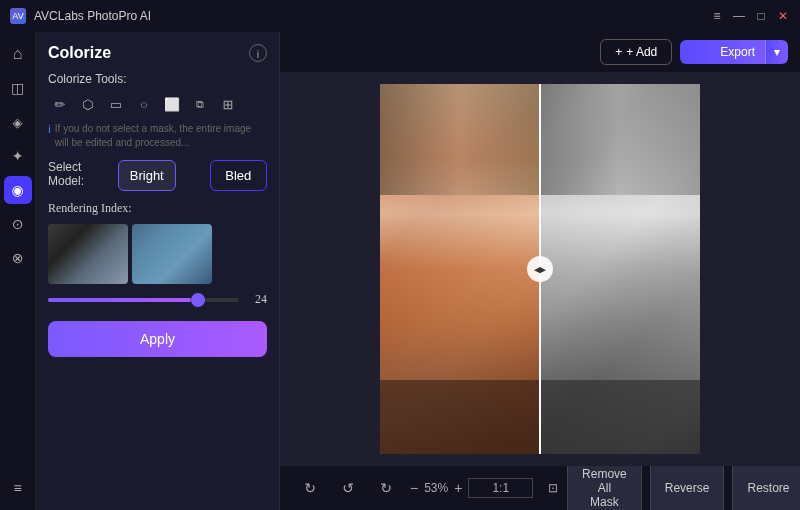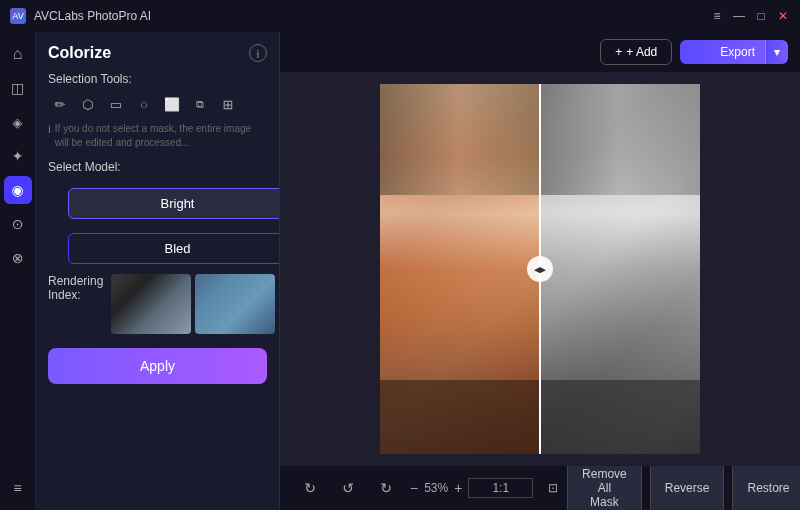--- a/index.html
+++ b/index.html
@@ -165,21 +165,21 @@
       font-size: 10px;
       color: #666;
       line-height: 1.4;
       display: flex;
       gap: 4px;
       align-items: flex-start;
     }
 
     .model-section {
       display: flex;
-      flex-direction: column;
+      flex-direction: row;
       gap: 14px;
     }
     .model-btn {
       width: 100%;
       padding: 7px 0;
       border-radius: 6px;
       border: 1px solid #4a3aff;
       background: transparent;
       color: #fff;
       font-size: 13px;
@@ -187,22 +187,23 @@
       transition: background 0.2s;
       margin-left: 20px;
     }
     .model-btn.selected {
       background: #2a2a40;
       border-color: #6a5aff;
     }
 
     .rendering-section {
       display: flex;
-      flex-direction: row;
+      flex-direction: column;
       gap: 8px;
+      font-family: Liberation Serif, serif;
     }
     .rendering-preview {
       display: flex;
       gap: 4px;
       position: relative;
     }
     .preview-thumb {
       width: 80px;
       height: 60px;
       border-radius: 4px;
@@ -479,21 +480,21 @@
   </div>
 
   <div class="left-panel">
 
     <div class="panel-header">
       <span class="panel-title">Colorize</span>
       <div class="info-icon">ℹ</div>
     </div>
 
     <div class="selection-tools">
-      <span class="section-label">Selection Tools:</span>
+      <span class="section-label">Colorize Tools:</span>
       <div class="tools-row">
         <button class="tool-btn">✏</button>
         <button class="tool-btn">⬡</button>
         <button class="tool-btn">▭</button>
         <button class="tool-btn">○</button>
         <button class="tool-btn">⬜</button>
         <button class="tool-btn" style="font-size:11px;">⧉</button>
         <button class="tool-btn">⊞</button>
       </div>
       <div class="hint-text">

